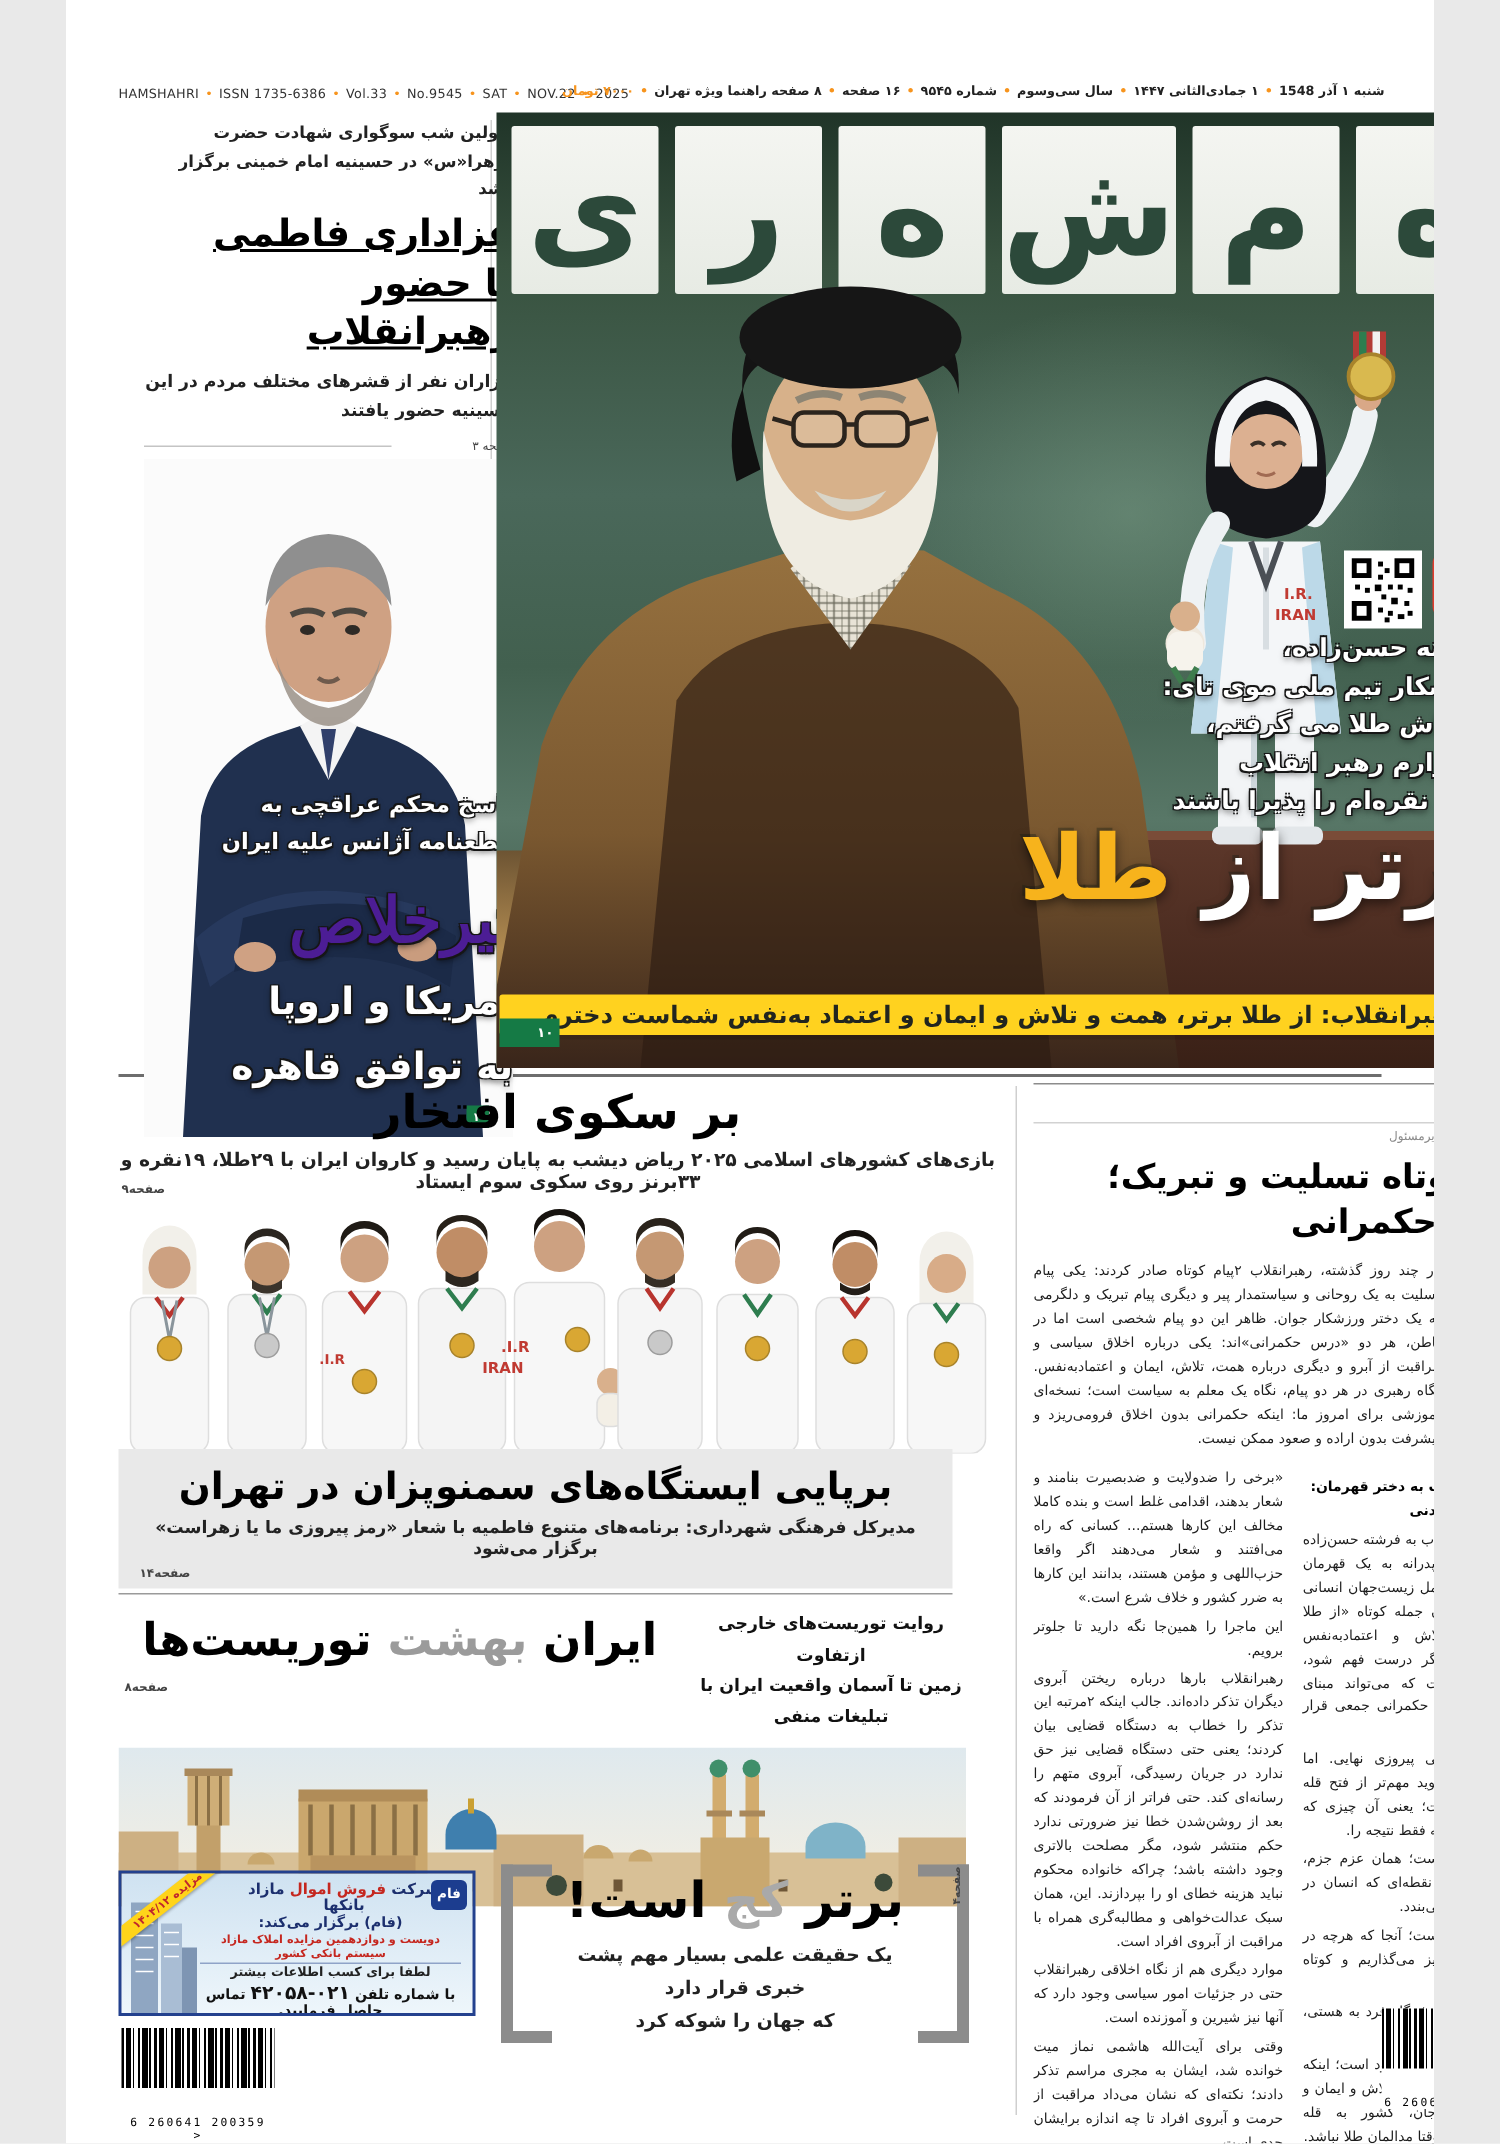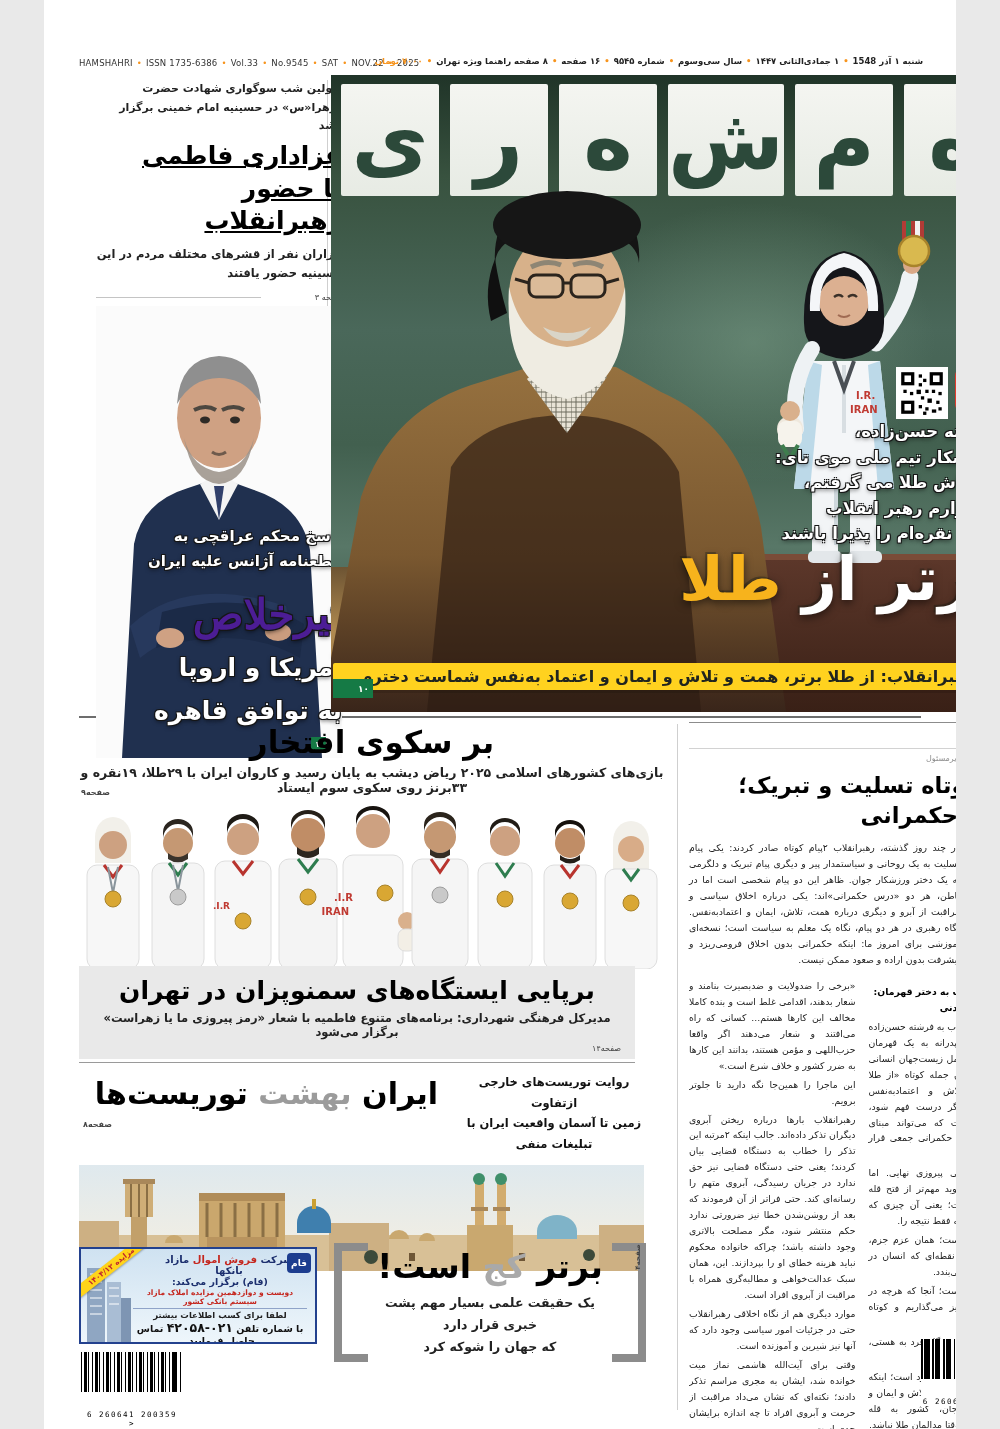--- a/index.html
+++ b/index.html
@@ -63,21 +63,21 @@
   
   .sports{position:absolute;left:35px;top:724px;width:586px;direction:rtl;text-align:center;}
   .sports-title{font-size:31px;font-weight:800;color:#000;}
   .sports-sub{font-size:12.5px;font-weight:600;margin-top:5px;color:#222;}
   .sports-page{position:absolute;left:2px;top:64px;font-size:8px;font-weight:700;color:#444;}
   .team{width:100%;height:168px;margin-top:6px;}
   
   .samanu{position:absolute;left:35px;top:966px;width:556px;background:#e9e9e9;direction:rtl;text-align:center;padding:10px 14px 6px;box-sizing:border-box;}
   .samanu-title{font-size:25px;font-weight:800;color:#000;}
   .samanu-sub{font-size:11.5px;font-weight:600;margin-top:6px;color:#222;}
-  .samanu-page{text-align:right;font-size:8px;font-weight:400;color:#444;margin-top:5px;}
+  .samanu-page{text-align:left;font-size:8px;font-weight:700;color:#444;margin-top:5px;}
   
   .tourism{position:absolute;left:35px;top:1072px;width:565px;direction:rtl;}
   .t-row{display:flex;gap:10px;align-items:flex-start;}
   .t-kicker{width:180px;font-size:11.5px;font-weight:700;line-height:1.8;text-align:center;color:#111;}
   .t-title{flex:1;text-align:center;font-size:30px;font-weight:800;padding-top:4px;color:#000;}
   .t-title .grey{color:#9b9b9b;}
   .t-page{position:absolute;left:4px;top:48px;font-size:8px;font-weight:700;color:#444;}
   .panorama{width:100%;height:106px;margin-top:10px;display:block;}
   
   .adbox{position:absolute;left:35px;top:1247px;width:238px;height:97px;border:2px solid #23418e;box-sizing:border-box;

